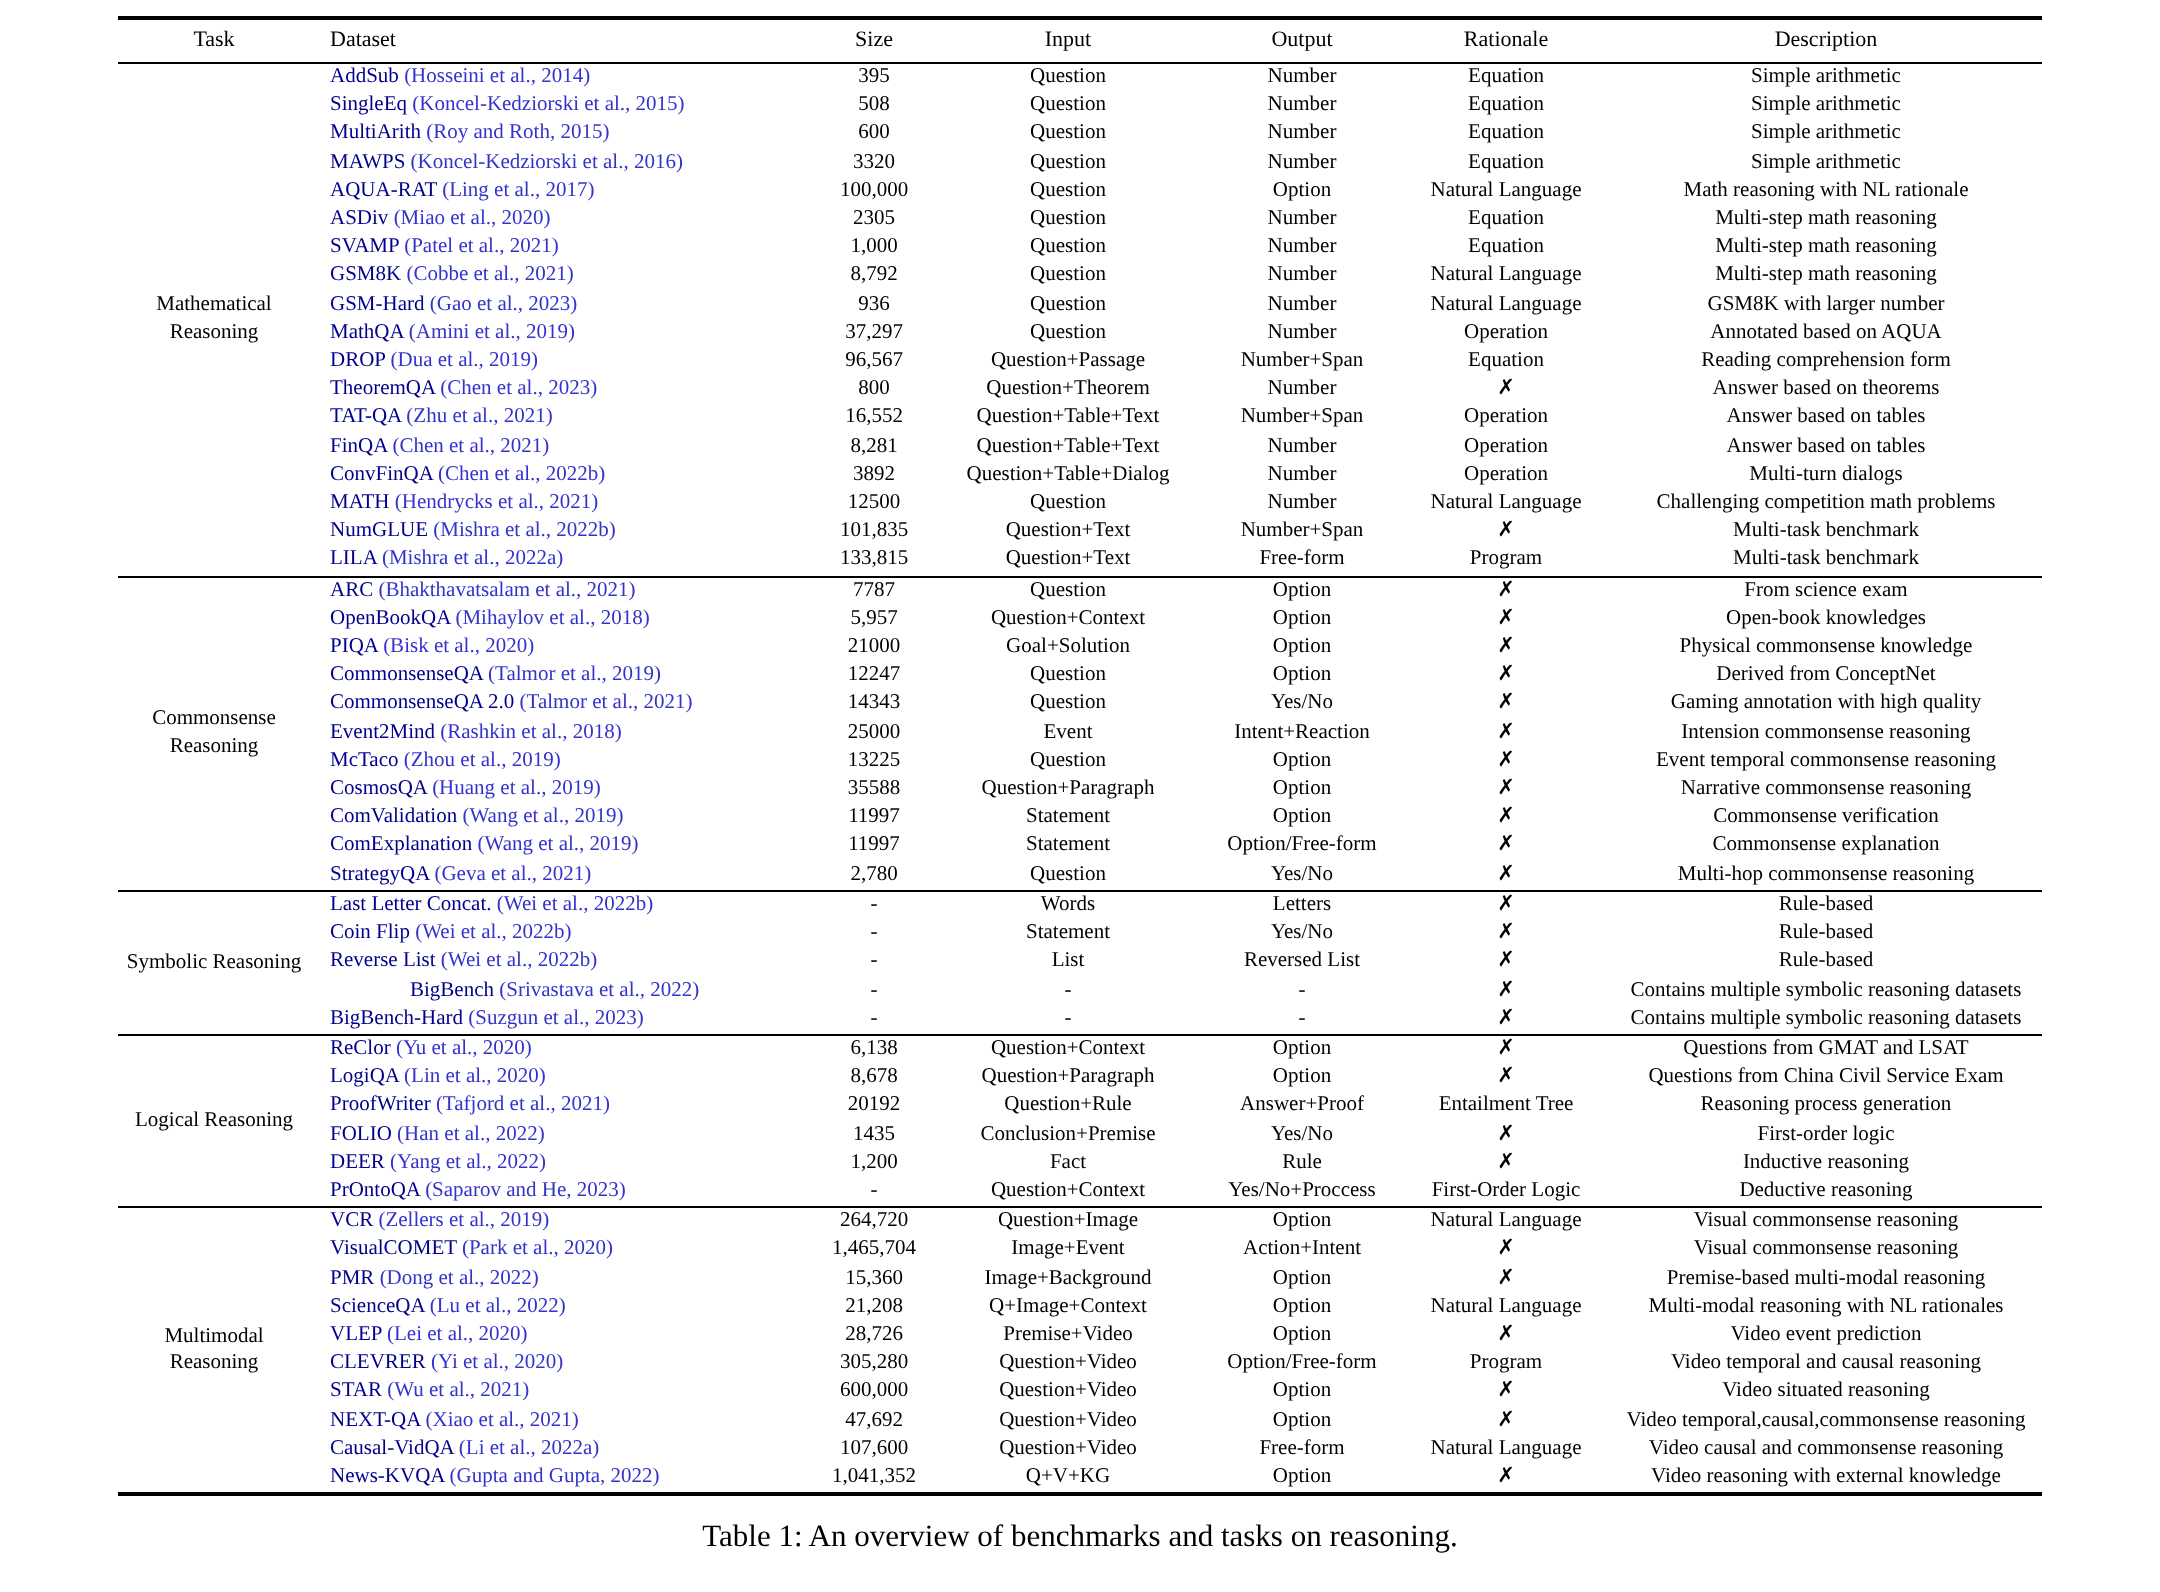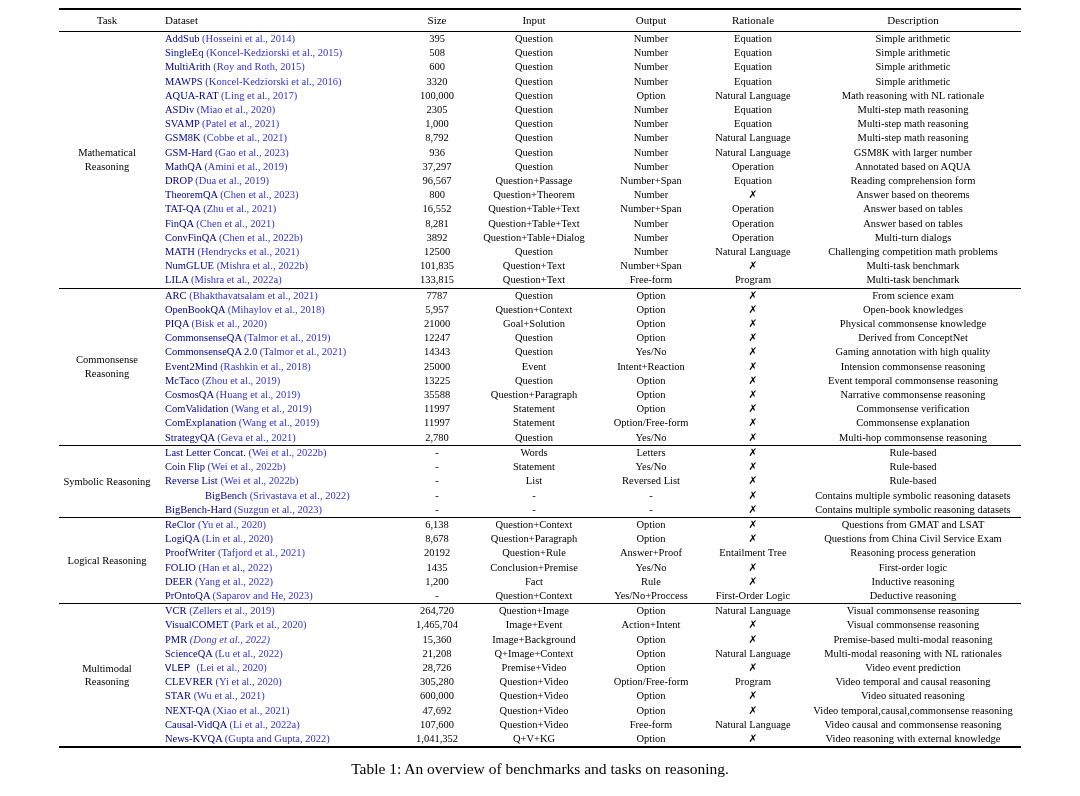--- a/index.html
+++ b/index.html
@@ -403,37 +403,37 @@
         </tr>
         <tr>
           <td class="cell-dataset"><span style="color: rgb(0, 0, 139);">VisualCOMET </span><span style="color: rgb(51, 51, 204);">(Park et al., 2020)</span></td>
           <td>1,465,704</td>
           <td>Image+Event</td>
           <td>Action+Intent</td>
           <td><span style="color: rgb(0, 0, 0);">✗</span></td>
           <td>Visual commonsense reasoning</td>
         </tr>
         <tr>
-          <td class="cell-dataset"><span style="color: rgb(0, 0, 139);">PMR </span><span style="color: rgb(51, 51, 204); font-style: italic;">(Dong et al., 2022)</span></td>
+          <td class="cell-dataset"><span style="color: rgb(0, 0, 139);">PMR </span><span style="color: rgb(51, 51, 204);">(Dong et al., 2022)</span></td>
           <td>15,360</td>
           <td>Image+Background</td>
           <td>Option</td>
           <td><span style="color: rgb(0, 0, 0);">✗</span></td>
           <td>Premise-based multi-modal reasoning</td>
         </tr>
         <tr>
           <td class="cell-dataset"><span style="color: rgb(0, 0, 139);">ScienceQA </span><span style="color: rgb(51, 51, 204);">(Lu et al., 2022)</span></td>
           <td>21,208</td>
           <td>Q+Image+Context</td>
           <td>Option</td>
           <td>Natural Language</td>
           <td>Multi-modal reasoning with NL rationales</td>
         </tr>
         <tr>
-          <td class="cell-dataset"><span style="color: rgb(0, 0, 139); font-family: Liberation Mono, monospace;">VLEP </span><span style="color: rgb(51, 51, 204);">(Lei et al., 2020)</span></td>
+          <td class="cell-dataset"><span style="color: rgb(0, 0, 139);">VLEP </span><span style="color: rgb(51, 51, 204);">(Lei et al., 2020)</span></td>
           <td>28,726</td>
           <td>Premise+Video</td>
           <td>Option</td>
           <td><span style="color: rgb(0, 0, 0);">✗</span></td>
           <td>Video event prediction</td>
         </tr>
         <tr>
           <td class="cell-dataset"><span style="color: rgb(0, 0, 139);">CLEVRER </span><span style="color: rgb(51, 51, 204);">(Yi et al., 2020)</span></td>
           <td>305,280</td>
           <td>Question+Video</td>

